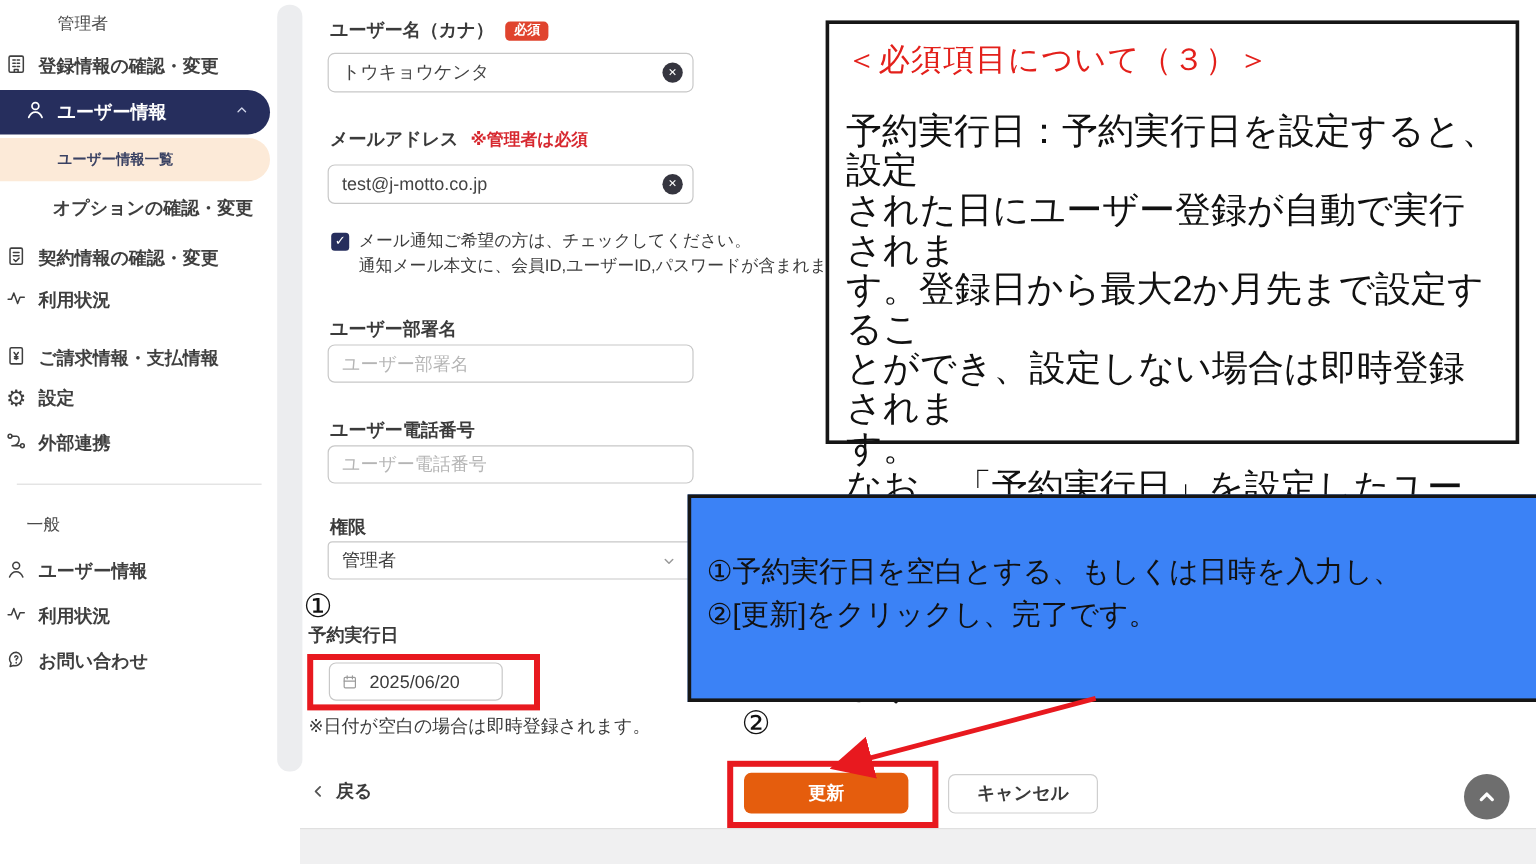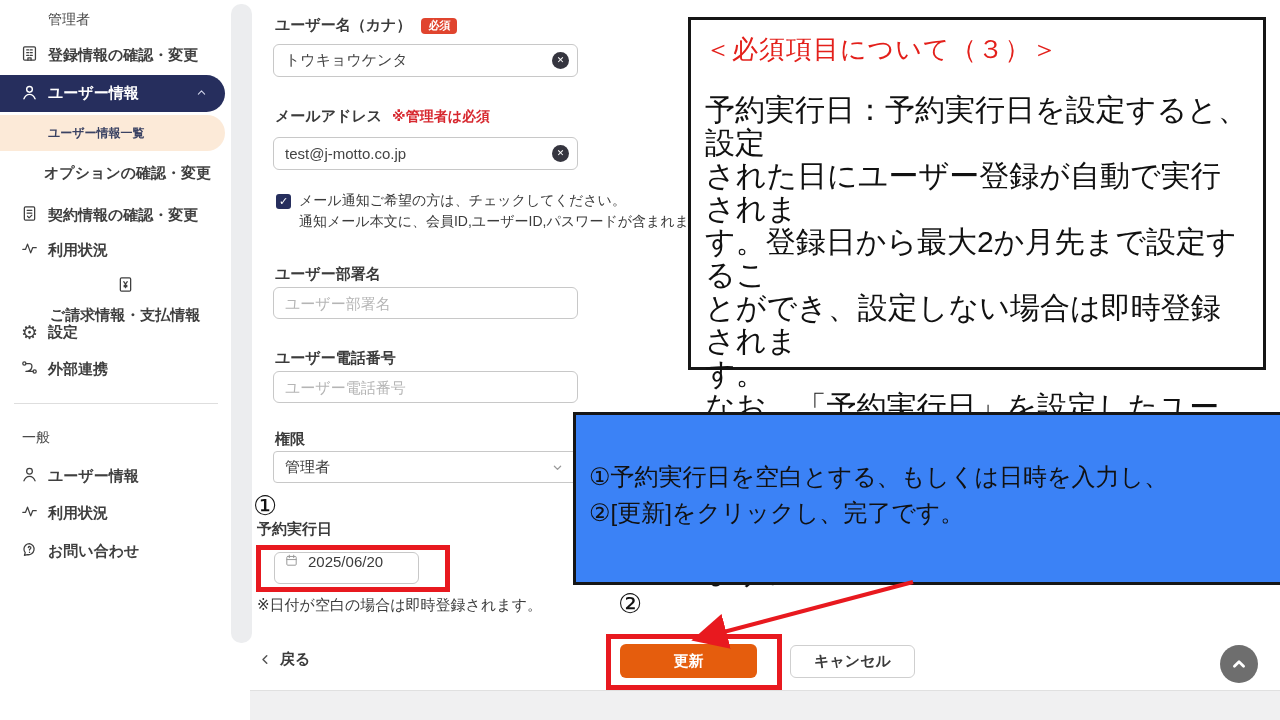--- a/index.html
+++ b/index.html
@@ -3,21 +3,21 @@
 <meta charset="utf-8">
 <style>
   * { margin:0; padding:0; box-sizing:border-box; }
   html,body { width:1280px; height:720px; }
   body { font-family:"Liberation Sans","DejaVu Sans",sans-serif; background:#ffffff; position:relative; overflow:hidden; color:#3b3b3b; }
   .abs { position:absolute; }
 
   
   .sidebar { left:0; top:0; width:230px; height:720px; background:#fff; }
   .side-label { position:absolute; font-size:14px; color:#4a4a4a; }
-  .side-item { position:absolute; left:0; width:230px; height:26px; display:flex; align-items:center; gap:9px; padding-left:20px; font-size:15px; font-weight:600; color:#3f3f3f; cursor:pointer; }
+  .side-item { position:absolute; left:0; width:230px; height:26px; display:flex; align-items:center; gap:9px; padding-left:4px; font-size:15px; font-weight:600; color:#3f3f3f; cursor:pointer; }
   .side-item.noicon { padding-left:48px; }
   .side-item svg { width:19px; height:19px; stroke:#3f3f3f; fill:none; stroke-width:1.6; stroke-linecap:round; stroke-linejoin:round; flex:0 0 19px; }
   .pill { position:absolute; left:0; width:225px; display:flex; align-items:center; gap:9px; padding-left:20px; cursor:pointer; }
   .pill.active { height:37px; background:#262e5d; color:#fff; border-radius:0 19px 19px 0; font-size:15px; font-weight:700; }
   .pill.active svg { width:19px; height:19px; stroke:#fff; fill:none; stroke-width:1.8; stroke-linecap:round; stroke-linejoin:round; }
   .pill .chev-up { margin-left:auto; margin-right:16px; }
   .pill .chev-up svg { width:15px; height:15px; stroke:#cfd3e8; }
   .pill.sub { height:36px; background:#fcead8; border-radius:0 18px 18px 0; font-size:12px; font-weight:600; color:#3a4263; padding-left:48px; }
   .divider { position:absolute; left:14px; width:204px; height:1px; background:#dedede; }
   .gear-glyph { font-size:19px; line-height:19px; width:19px; text-align:center; color:#3f3f3f; }
@@ -30,21 +30,21 @@
   .flabel { position:absolute; font-size:15px; font-weight:700; color:#3b3b3b; display:flex; align-items:center; gap:10px; }
   .badge { background:#e0442e; color:#fff; font-size:11px; font-weight:700; padding:2px 7px 3px; border-radius:4px; line-height:1; }
   .red-note { color:#d7282f; font-size:14px; font-weight:700; }
   .tinput { position:absolute; width:305px; height:33px; border:1px solid #c8c8c8; border-radius:6px; background:#fff; font-size:15px; color:#444; padding:0 34px 0 11px; font-family:inherit; }
   .tinput::placeholder { color:#b5b5b5; }
   .clear-btn { position:absolute; width:17px; height:17px; border-radius:50%; background:#35353f; color:#fff; font-size:9px; line-height:17px; text-align:center; cursor:pointer; }
   .checkbox { position:absolute; width:15px; height:15px; background:#262e5d; border-radius:3px; color:#fff; font-size:11px; line-height:15px; text-align:center; cursor:pointer; }
   .cb-label { position:absolute; font-size:14px; color:#3b3b3b; }
   .select { position:absolute; left:273px; width:305px; height:32px; border:1px solid #c8c8c8; border-radius:4px; background:#fff; font-size:15px; color:#3b3b3b; display:flex; align-items:center; padding-left:11px; cursor:pointer; }
   .select svg { position:absolute; right:12px; width:15px; height:15px; stroke:#9a9a9a; fill:none; stroke-width:2; stroke-linecap:round; stroke-linejoin:round; }
-  .date-box { position:absolute; left:274px; top:552px; width:145px; height:32px; border:1px solid #c8c8c8; border-radius:6px; background:#fff; display:flex; gap:9px; padding-left:9px; font-size:15px; color:#3b3b3b; cursor:pointer; }
+  .date-box { position:absolute; left:274px; top:552px; width:145px; height:32px; border:1px solid #c8c8c8; border-radius:6px; background:#fff; display:flex; align-items:center; gap:9px; padding-left:9px; font-size:15px; color:#3b3b3b; cursor:pointer; }
   .date-box svg { width:15px; height:15px; stroke:#9a9a9a; fill:none; stroke-width:1.6; stroke-linecap:round; }
   .note-text { position:absolute; font-size:15px; color:#3b3b3b; }
   .back-link { position:absolute; left:258px; top:650px; display:flex; align-items:center; gap:7px; font-size:15px; font-weight:600; color:#3b3b3b; cursor:pointer; }
   .back-link svg { width:15px; height:15px; stroke:#555; fill:none; stroke-width:2.4; stroke-linecap:round; stroke-linejoin:round; }
   .btn-update { position:absolute; left:620px; top:644px; width:137px; height:34px; background:#e55d0d; border:none; border-radius:6px; color:#fff; font-size:15px; font-weight:700; cursor:pointer; font-family:inherit; }
   .btn-cancel { position:absolute; left:790px; top:645px; width:125px; height:33px; background:#fff; border:1px solid #cfcfcf; border-radius:6px; color:#3b3b3b; font-size:15px; font-weight:700; cursor:pointer; font-family:inherit; }
   .scroll-top { position:absolute; left:1220px; top:645px; width:38px; height:38px; border-radius:50%; background:#6e6e6e; display:flex; align-items:center; justify-content:center; cursor:pointer; }
   .scroll-top svg { width:22px; height:22px; stroke:#fff; fill:none; stroke-width:3; stroke-linecap:round; stroke-linejoin:round; }
 
   
@@ -100,21 +100,21 @@
     <span>契約情報の確認・変更</span>
   </div>
 
   <div class="side-item" style="top:237px;">
     <span><svg viewBox="0 0 24 24">
           <path d="M3.5 13h3.5l2.5-6.5 4 11 2.5-6.5h4.5"></path>
         </svg></span>
     <span>利用状況</span>
   </div>
 
-  <div class="side-item" style="top:275px;flex-direction:column;">
+  <div class="side-item" style="top:285px;">
     <span><svg viewBox="0 0 24 24">
           <rect x="5.5" y="3.5" width="13" height="17" rx="1.5"></rect>
           <path d="M9.8 8.5l2.2 3 2.2-3M12 11.5v4.5M10.2 13h3.6M10.2 14.8h3.6"></path>
         </svg></span>
     <span>ご請求情報・支払情報</span>
   </div>
 
   <div class="side-item" style="top:319px;">
     <span class="gear-glyph">⚙</span>
     <span>設定</span>

